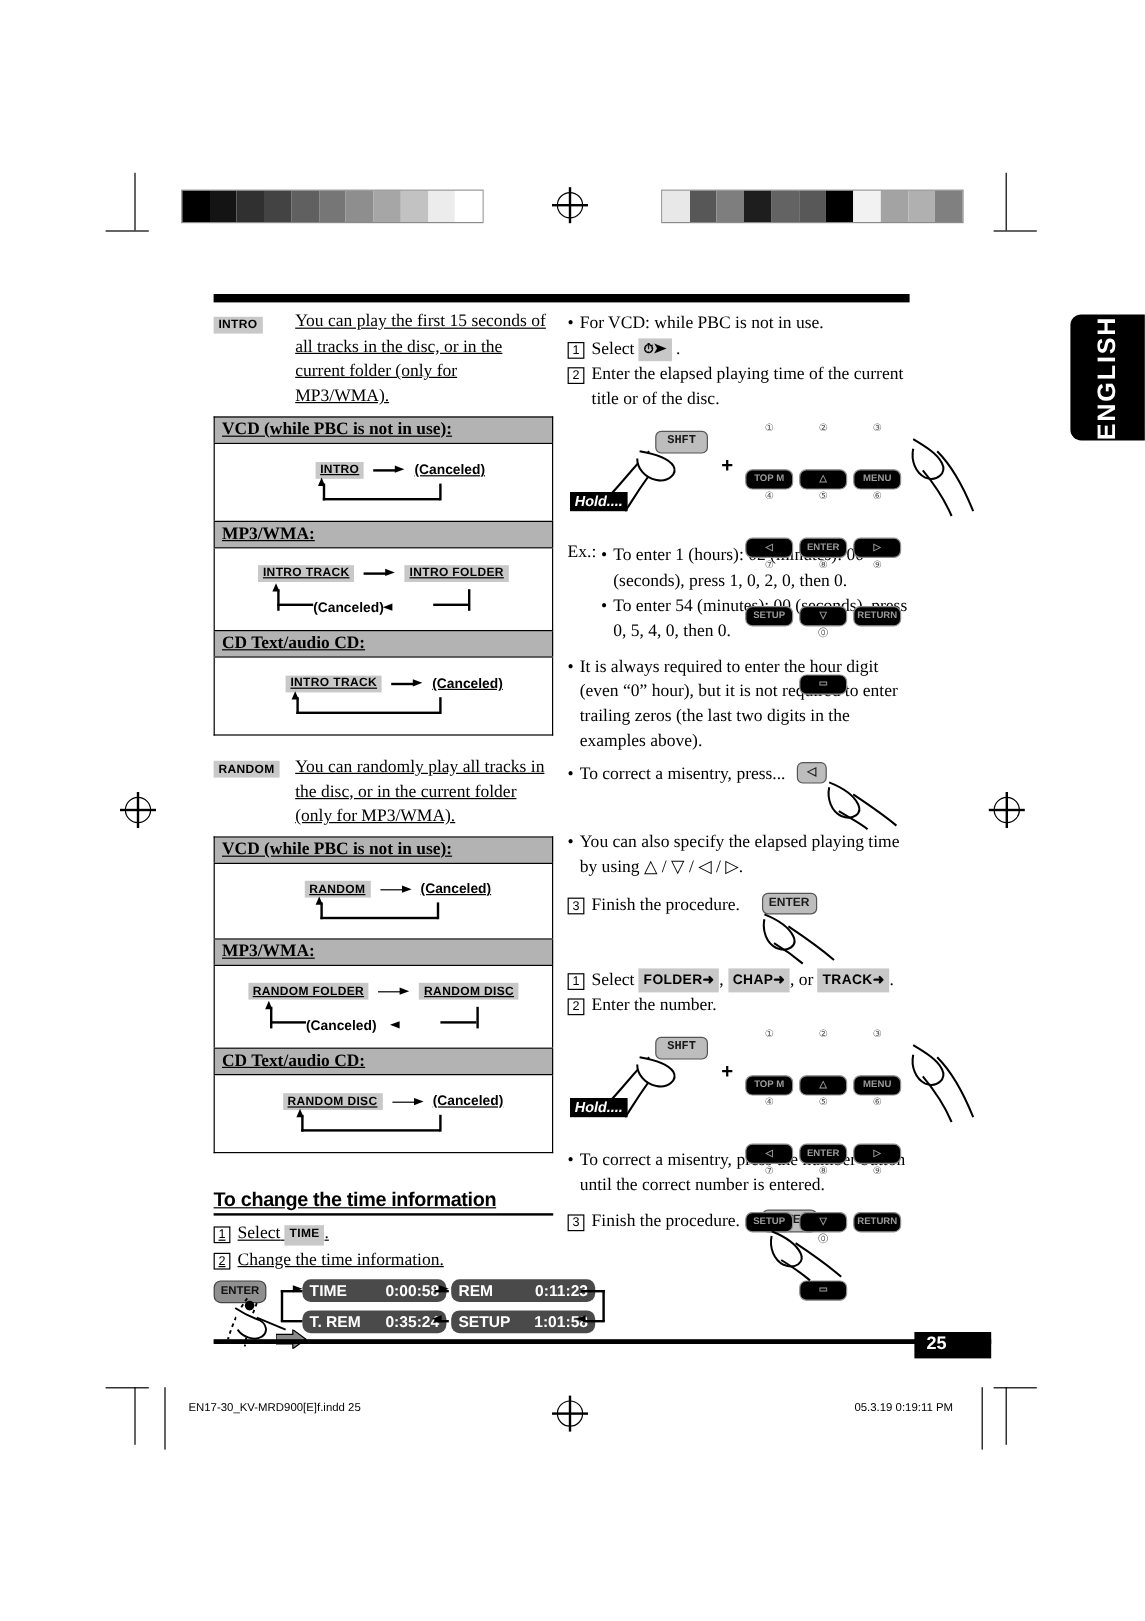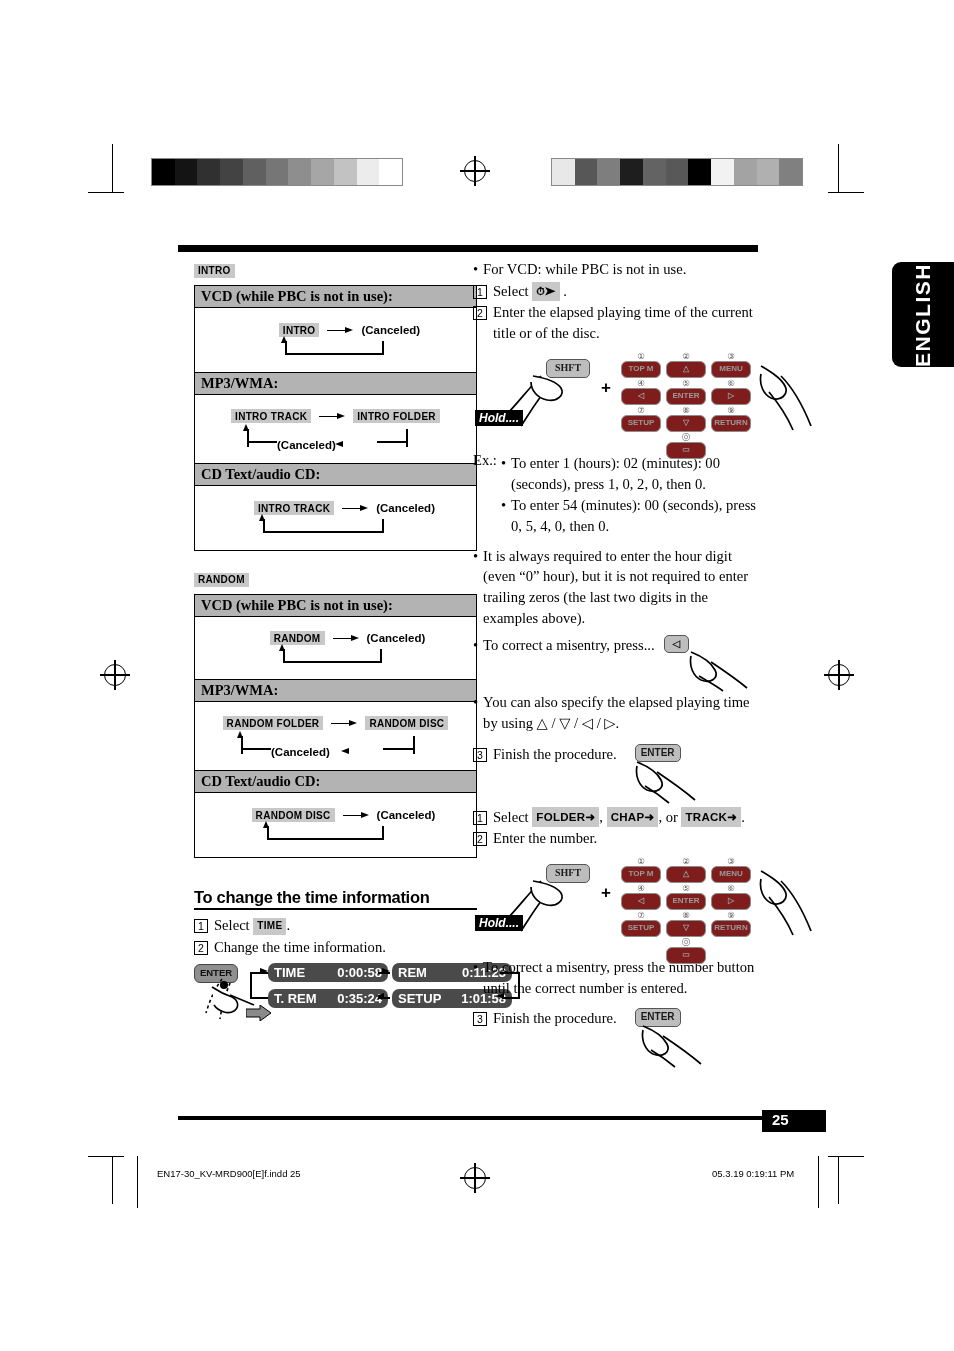--- a/index.html
+++ b/index.html
@@ -25,21 +25,21 @@
      color:#fff;font-family:"Liberation Sans",sans-serif;font-weight:bold;font-size:21px;letter-spacing:1.5px;white-space:nowrap;}
 
   
   .rule-top{position:absolute;left:178px;top:245px;width:580px;height:7px;background:#000;}
   .rule-bottom{position:absolute;left:178px;top:1116px;width:648px;height:4px;background:#000;}
   .pagenum{position:absolute;left:762px;top:1110px;width:64px;height:22px;background:#000;}
   .pagenum span{position:absolute;left:10px;top:1px;color:#fff;font-family:"Liberation Sans",sans-serif;
      font-weight:bold;font-size:15px;}
 
   
-  .col-left{position:absolute;left:194px;top:258px;width:283px;}
+  .col-left{position:absolute;left:178px;top:258px;width:283px;text-decoration:underline;}
   .col-right{position:absolute;left:473px;top:258px;width:290px;}
 
   
   .body-txt{font-size:14.6px;line-height:1.42;}
   h2.sect{font-family:"Liberation Sans",sans-serif;font-weight:bold;font-size:16.5px;
      margin:0 0 5px 0;padding-bottom:1px;border-bottom:2px solid #000;display:block;letter-spacing:-0.3px;}
   .step{display:flex;gap:6px;align-items:flex-start;margin:1px 0;font-size:14.6px;line-height:1.42;}
   .stepnum{flex:0 0 auto;border:1.2px solid #000;width:12px;height:12px;line-height:12px;text-align:center;
      font-family:"Liberation Sans",sans-serif;font-size:10.5px;margin-top:4px;}
   .bullet{display:flex;gap:5px;font-size:14.6px;line-height:1.42;margin:1px 0;}
@@ -75,29 +75,29 @@
   .loopback .vleft{position:absolute;width:1.6px;background:#000;bottom:0;height:14px;}
   .loopback .vright{position:absolute;width:1.6px;background:#000;bottom:0;height:14px;}
   .loopback .uptip{position:absolute;bottom:12px;border-bottom:7px solid #000;
      border-left:3.4px solid transparent;border-right:3.4px solid transparent;}
 
   
   .keypad-wrap{position:relative;height:98px;margin:6px 0 2px 0;}
   .hold-lbl{position:absolute;left:2px;top:60px;background:#000;color:#fff;font-family:"Liberation Sans",sans-serif;
      font-style:italic;font-weight:bold;font-size:12px;padding:1px 4px;}
   .shift-key{position:absolute;left:73px;top:9px;background:#bdbdbd;border:1.4px solid #555;border-radius:5px;
-     width:42px;height:17px;line-height:15px;text-align:center;font-family:Liberation Serif, serif;
+     width:42px;height:17px;line-height:15px;text-align:center;font-family:Liberation Mono, monospace;
      font-weight:bold;font-size:10px;color:#1a1a1a;}
   .plus-sym{position:absolute;left:128px;top:28px;font-family:"Liberation Sans",sans-serif;font-size:17px;font-weight:bold;}
   .numpad{position:absolute;left:148px;top:2px;width:130px;}
   .numpad .row{display:flex;gap:5px;justify-content:flex-start;margin-bottom:1px;}
   .numpad .kwrap{width:40px;text-align:center;}
   .numpad .circnum{font-size:8.5px;font-family:"Liberation Sans",sans-serif;color:#555;line-height:9px;display:block;}
-  .numpad .key{background:#7f1d1d;border:1.3px solid #8d8d8d;border-radius:6px;height:15px;line-height:13px;
-     font-family:"Liberation Sans",sans-serif;font-size:8px;font-weight:bold;color:#9a9a9a;text-align:center;}
+  .numpad .key{background:#000000;border:1.3px solid #8d8d8d;border-radius:6px;height:15px;line-height:13px;
+     font-family:"Liberation Sans",sans-serif;font-size:8px;font-weight:bold;color:#9a9a9a;text-align:center;margin-top:30px;}
   .numpad .row.bottom{justify-content:center;}
   .numpad .row.bottom .kwrap{margin-left:0px;}
 
   .hand-l{position:absolute;left:30px;top:14px;}
   .hand-r{position:absolute;left:286px;top:8px;}
 
   
   .timeblock{position:relative;height:62px;margin-top:6px;}
   .tbox{position:absolute;background:#4a4a4a;color:#fff;border-radius:7px;height:19px;line-height:19px;
      font-family:"Liberation Sans",sans-serif;font-weight:bold;font-size:13px;padding:0 6px;white-space:nowrap;}
@@ -187,20 +187,21 @@
   </div>
 
   <div class="rule-top"></div>
 
   <div class="col-left">
 
     <div class="para-with-badge">
       <div class="lbl">
         <span class="badge">INTRO</span>
       </div>
+      <div class="txt">You can play the first 15 seconds of all tracks in the disc, or in the current folder (only for MP3/WMA).</div>
     </div>
 
     <table class="modetable">
       <tbody>
           <tr>
             <td class="hdr first">VCD (while PBC is not in use):</td>
           </tr>
       <tr>
             <td class="cell" style="height:46px;">
         <div class="flow" style="padding-left:28px;">
@@ -257,20 +258,21 @@
         </div>
       </td>
           </tr>
     </tbody>
       </table>
 
     <div class="para-with-badge" style="margin-top:16px;">
       <div class="lbl">
         <span class="badge">RANDOM</span>
       </div>
+      <div class="txt">You can randomly play all tracks in the disc, or in the current folder (only for MP3/WMA).</div>
     </div>
 
     <table class="modetable">
       <tbody>
           <tr>
             <td class="hdr first">VCD (while PBC is not in use):</td>
           </tr>
       <tr>
             <td class="cell" style="height:44px;">
         <div class="flow" style="padding-left:24px;">

